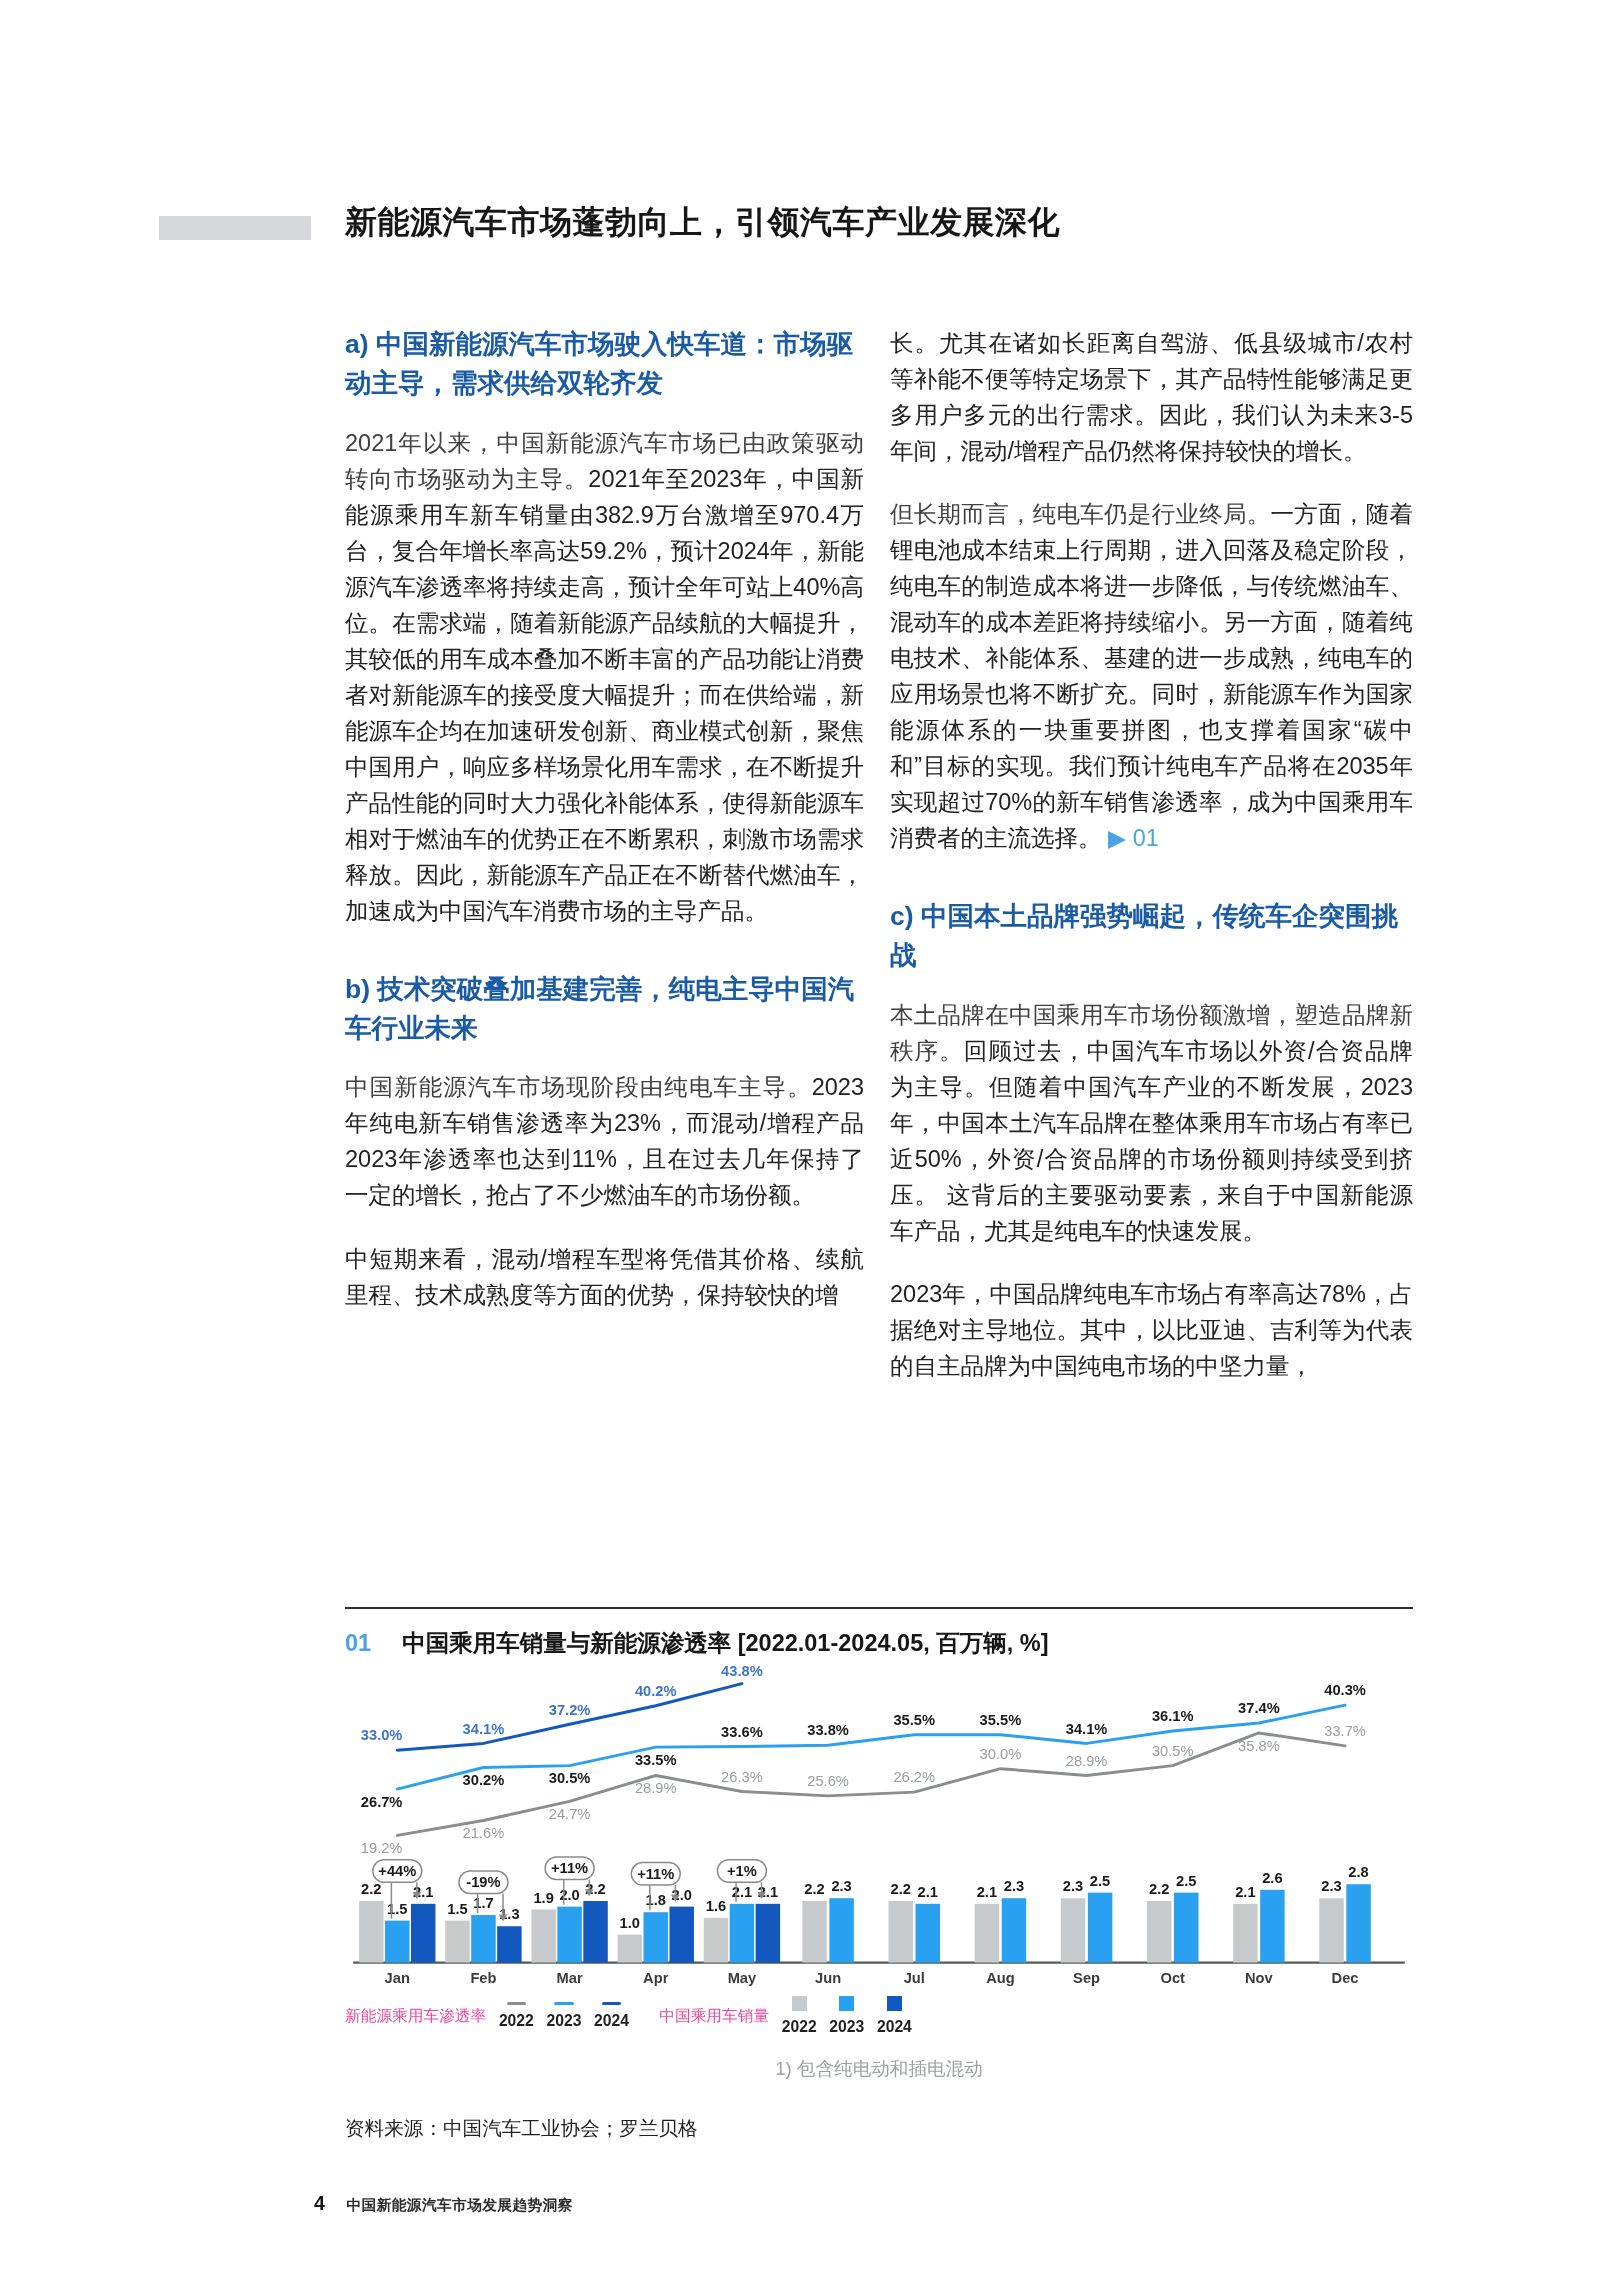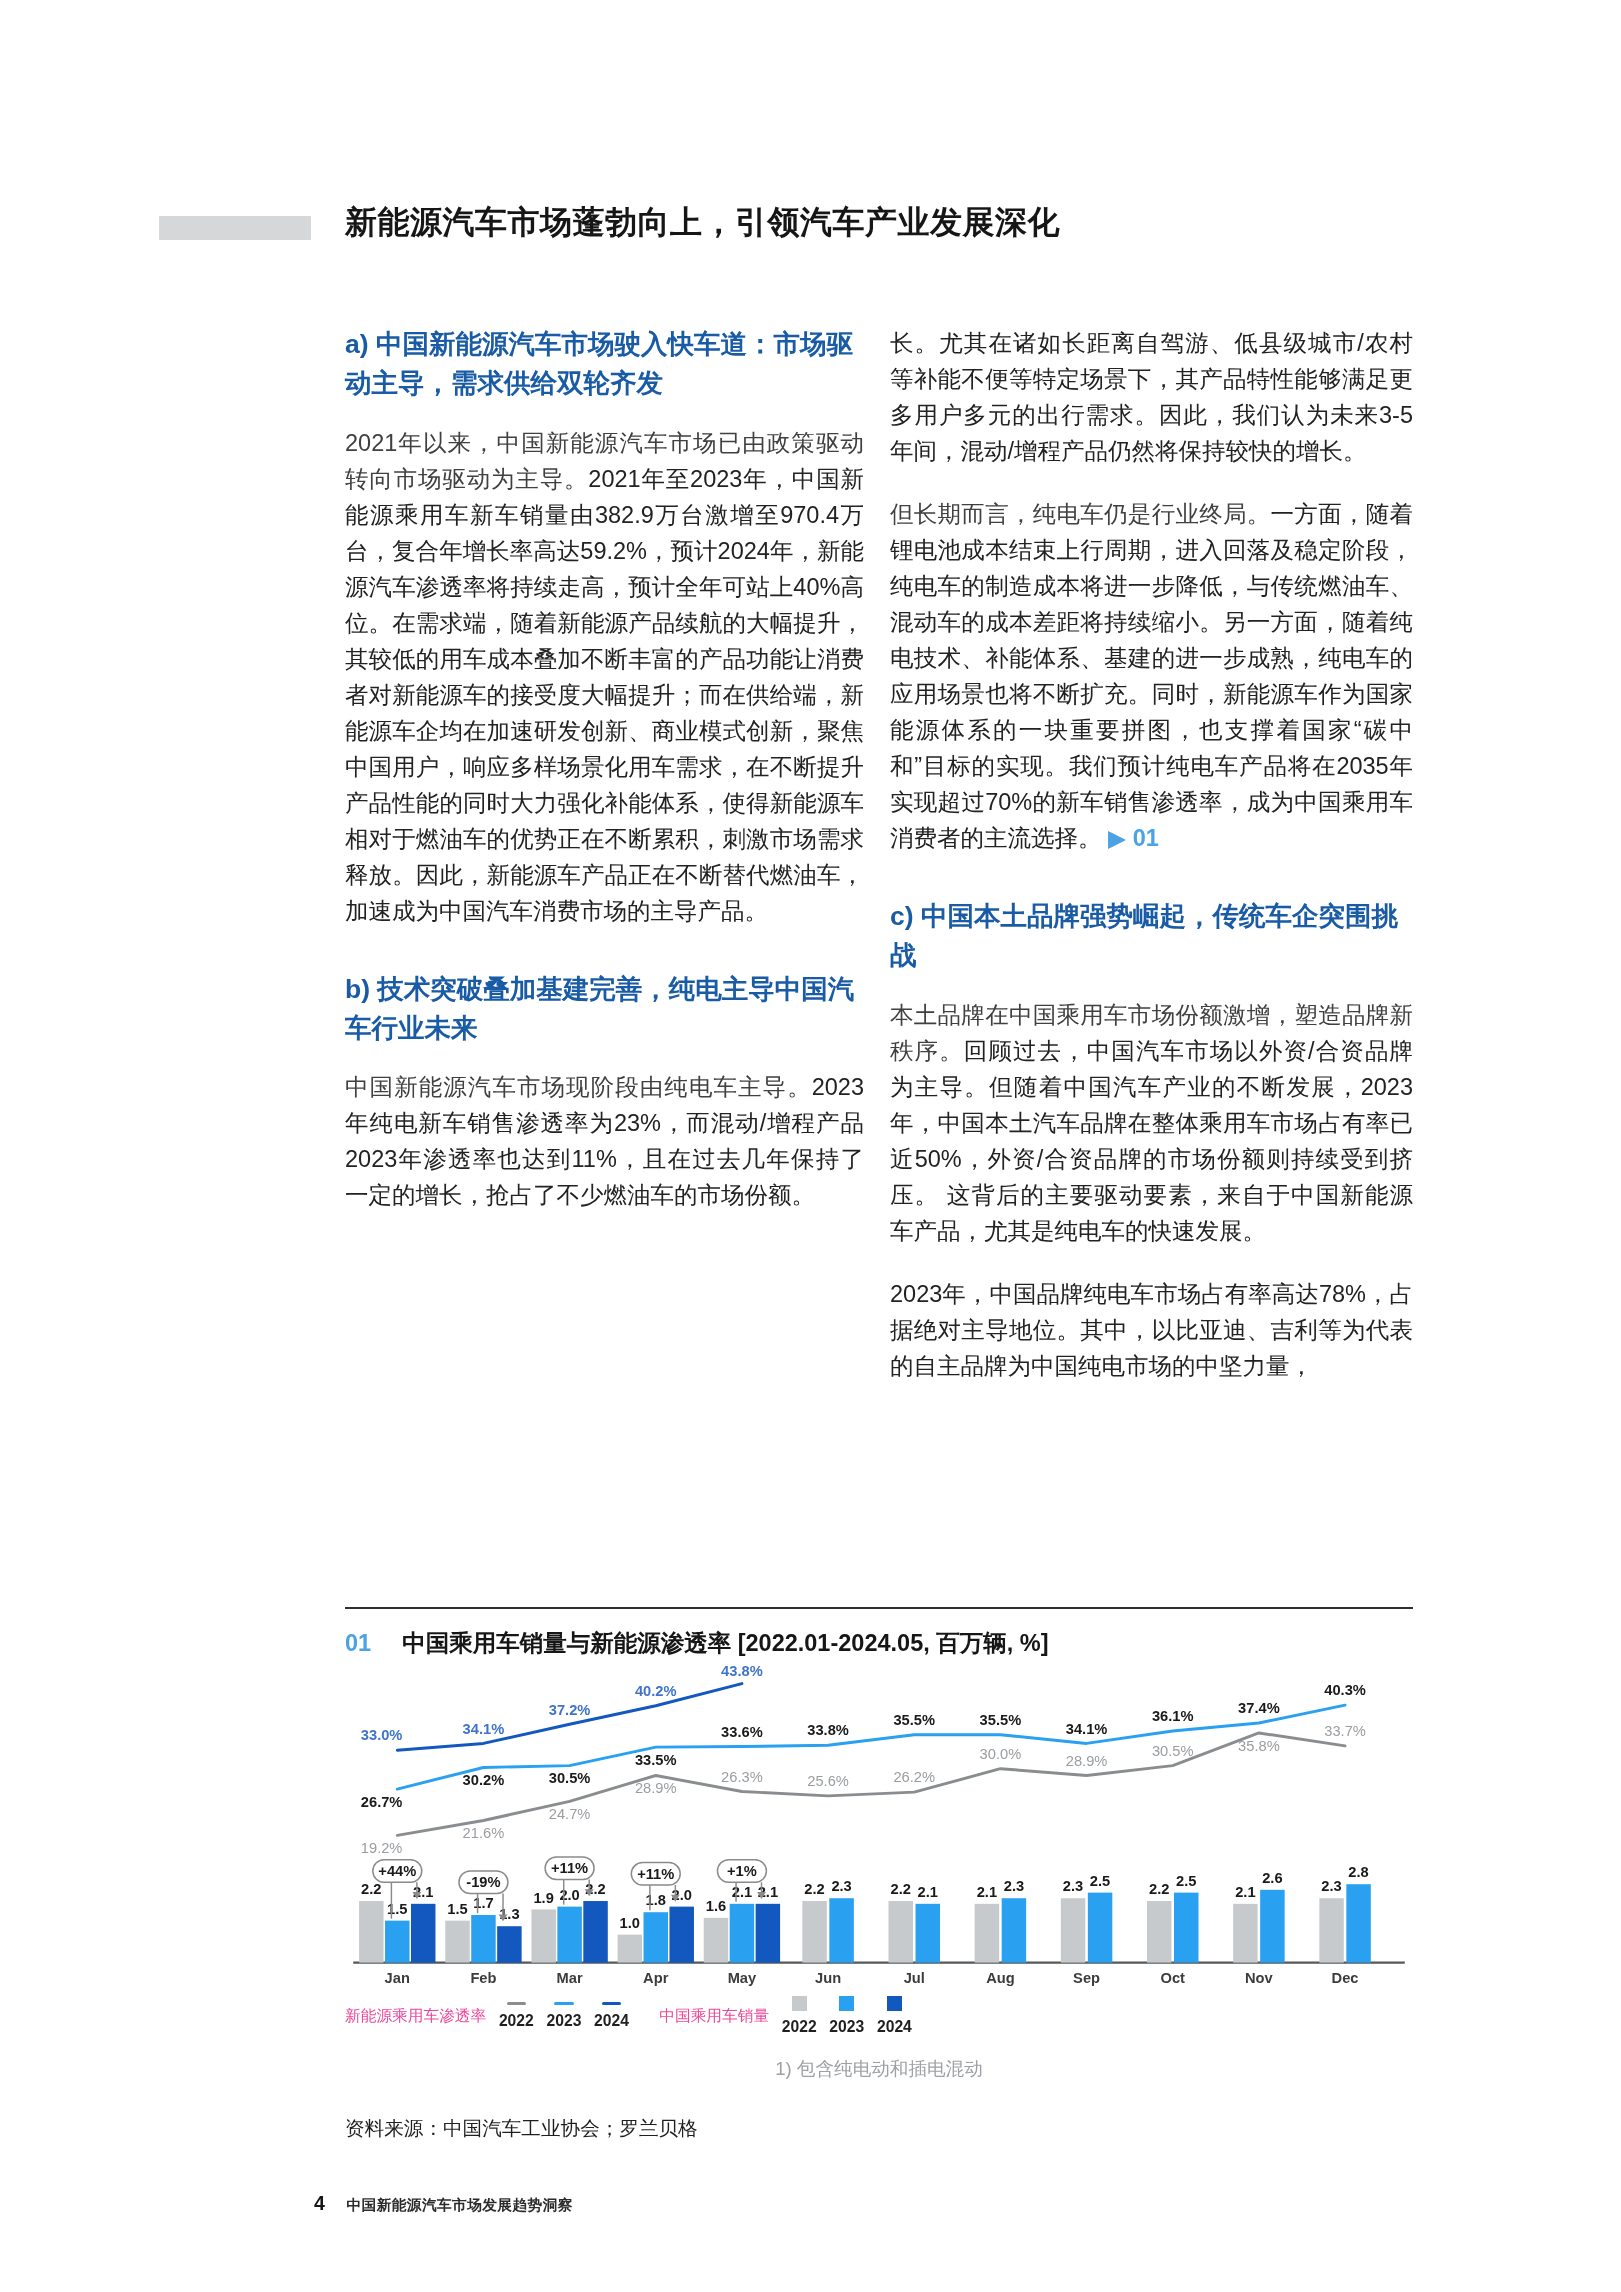--- a/index.html
+++ b/index.html
@@ -14,21 +14,21 @@
   .page-title{position:absolute;left:345px;top:201px;font-size:32px;font-weight:bold;color:#161616;letter-spacing:0.5px;}
 
   .col{position:absolute;top:325px;font-size:23.5px;line-height:36px;text-align:justify;color:#222;}
   .col-left{left:345px;width:519px;}
   .col-right{left:890px;width:523px;}
   .sec-heading{font-size:26.5px;line-height:39px;font-weight:bold;color:#1A5BA6;text-align:left;margin:0 0 21.6px 0;}
   .sec-heading.mt{margin-top:41px;}
   .para{margin:0;}
   .para + .para{margin-top:27.4px;}
   .lead{font-weight:normal;color:#404040;}
-  .ref{color:#4BA3E3;font-weight:bold;white-space:nowrap;}
+  .ref{color:#4BA3E3;font-weight:normal;white-space:nowrap;}
   .nogap{margin-top:0;}
 
   .chart{position:absolute;left:345px;top:1607px;width:1068px;}
   .chart-rule{height:2px;background:#2E2E2E;}
   .chart-head{margin-top:17.6px;display:flex;gap:31px;align-items:baseline;}
   .chart-num{font-size:23.5px;font-weight:bold;color:#4BA3E3;}
   .chart-title{font-size:23.5px;font-weight:bold;color:#161616;}
   .chart-svg{display:block;margin-top:5.9px;}
 
   .legend{display:flex;align-items:center;gap:12.7px;margin-top:3.9px;font-size:15.7px;color:#1f1f1f;font-weight:600;}
@@ -50,20 +50,21 @@
 
 <div class="header-bar"></div>
 <div class="page-title">新能源汽车市场蓬勃向上，引领汽车产业发展深化</div>
 
 <div class="col col-left">
   <h3 class="sec-heading">a) 中国新能源汽车市场驶入快车道：市场驱动主导，需求供给双轮齐发</h3>
   <p class="para"><span class="lead">2021年以来，中国新能源汽车市场已由政策驱动转向市场驱动为主导。</span><span>2021年至2023年，中国新能源乘用车新车销量由382.9万台激增至970.4万台，复合年增长率高达59.2%，预计2024年，新能源汽车渗透率将持续走高，预计全年可站上40%高位。在需求端，随着新能源产品续航的大幅提升，其较低的用车成本叠加不断丰富的产品功能让消费者对新能源车的接受度大幅提升；而在供给端，新能源车企均在加速研发创新、商业模式创新，聚焦中国用户，响应多样场景化用车需求，在不断提升产品性能的同时大力强化补能体系，使得新能源车相对于燃油车的优势正在不断累积，刺激市场需求释放。因此，新能源车产品正在不断替代燃油车，加速成为中国汽车消费市场的主导产品。</span></p>
 
   <h3 class="sec-heading mt">b) 技术突破叠加基建完善，纯电主导中国汽车行业未来</h3>
   <p class="para"><span class="lead">中国新能源汽车市场现阶段由纯电车主导。</span><span>2023年纯电新车销售渗透率为23%，而混动/增程产品2023年渗透率也达到11%，且在过去几年保持了一定的增长，抢占了不少燃油车的市场份额。</span></p>
+  <p class="para nogap">中短期来看，混动/增程车型将凭借其价格、续航里程、技术成熟度等方面的优势，保持较快的增</p>
 </div>
 
 <div class="col col-right">
   <p class="para">长。尤其在诸如长距离自驾游、低县级城市/农村等补能不便等特定场景下，其产品特性能够满足更多用户多元的出行需求。因此，我们认为未来3-5年间，混动/增程产品仍然将保持较快的增长。</p>
   <p class="para"><span class="lead">但长期而言，纯电车仍是行业终局。</span><span>一方面，随着锂电池成本结束上行周期，进入回落及稳定阶段，纯电车的制造成本将进一步降低，与传统燃油车、混动车的成本差距将持续缩小。另一方面，随着纯电技术、补能体系、基建的进一步成熟，纯电车的应用场景也将不断扩充。同时，新能源车作为国家能源体系的一块重要拼图，也支撑着国家“碳中和”目标的实现。我们预计纯电车产品将在2035年实现超过70%的新车销售渗透率，成为中国乘用车消费者的主流选择。</span> <span class="ref">▶ 01</span></p>
 
   <h3 class="sec-heading mt">c) 中国本土品牌强势崛起，传统车企突围挑战</h3>
   <p class="para"><span class="lead">本土品牌在中国乘用车市场份额激增，塑造品牌新秩序。</span><span>回顾过去，中国汽车市场以外资/合资品牌为主导。但随着中国汽车产业的不断发展，2023年，中国本土汽车品牌在整体乘用车市场占有率已近50%，外资/合资品牌的市场份额则持续受到挤压。 这背后的主要驱动要素，来自于中国新能源车产品，尤其是纯电车的快速发展。</span></p>
   <p class="para">2023年，中国品牌纯电车市场占有率高达78%，占据绝对主导地位。其中，以比亚迪、吉利等为代表的自主品牌为中国纯电市场的中坚力量，</p>
 </div>

